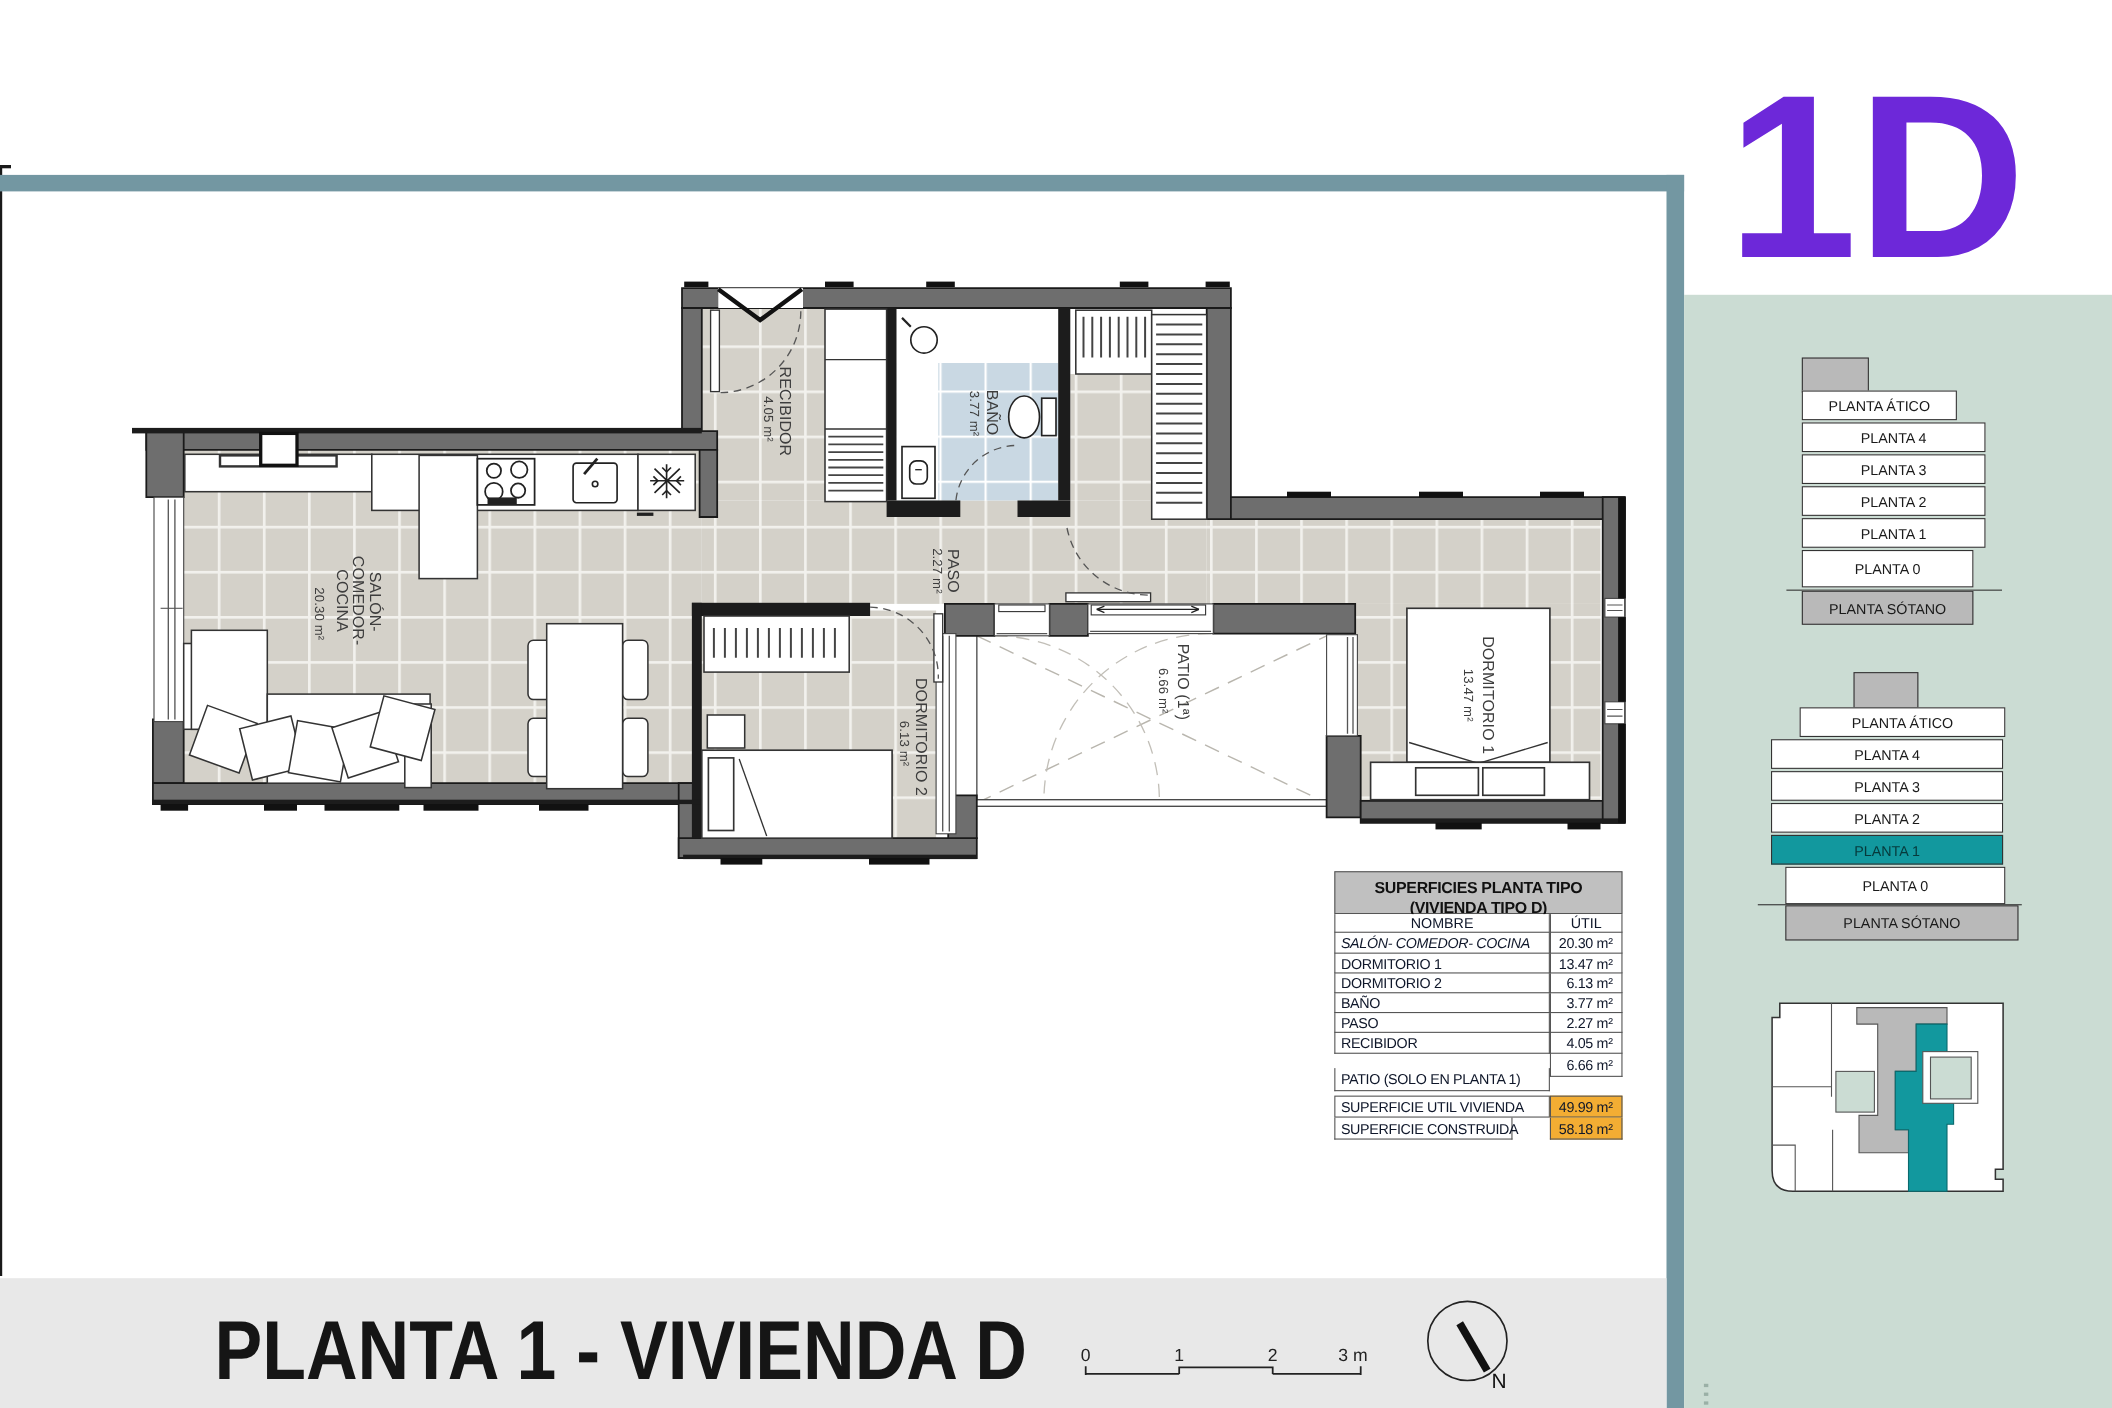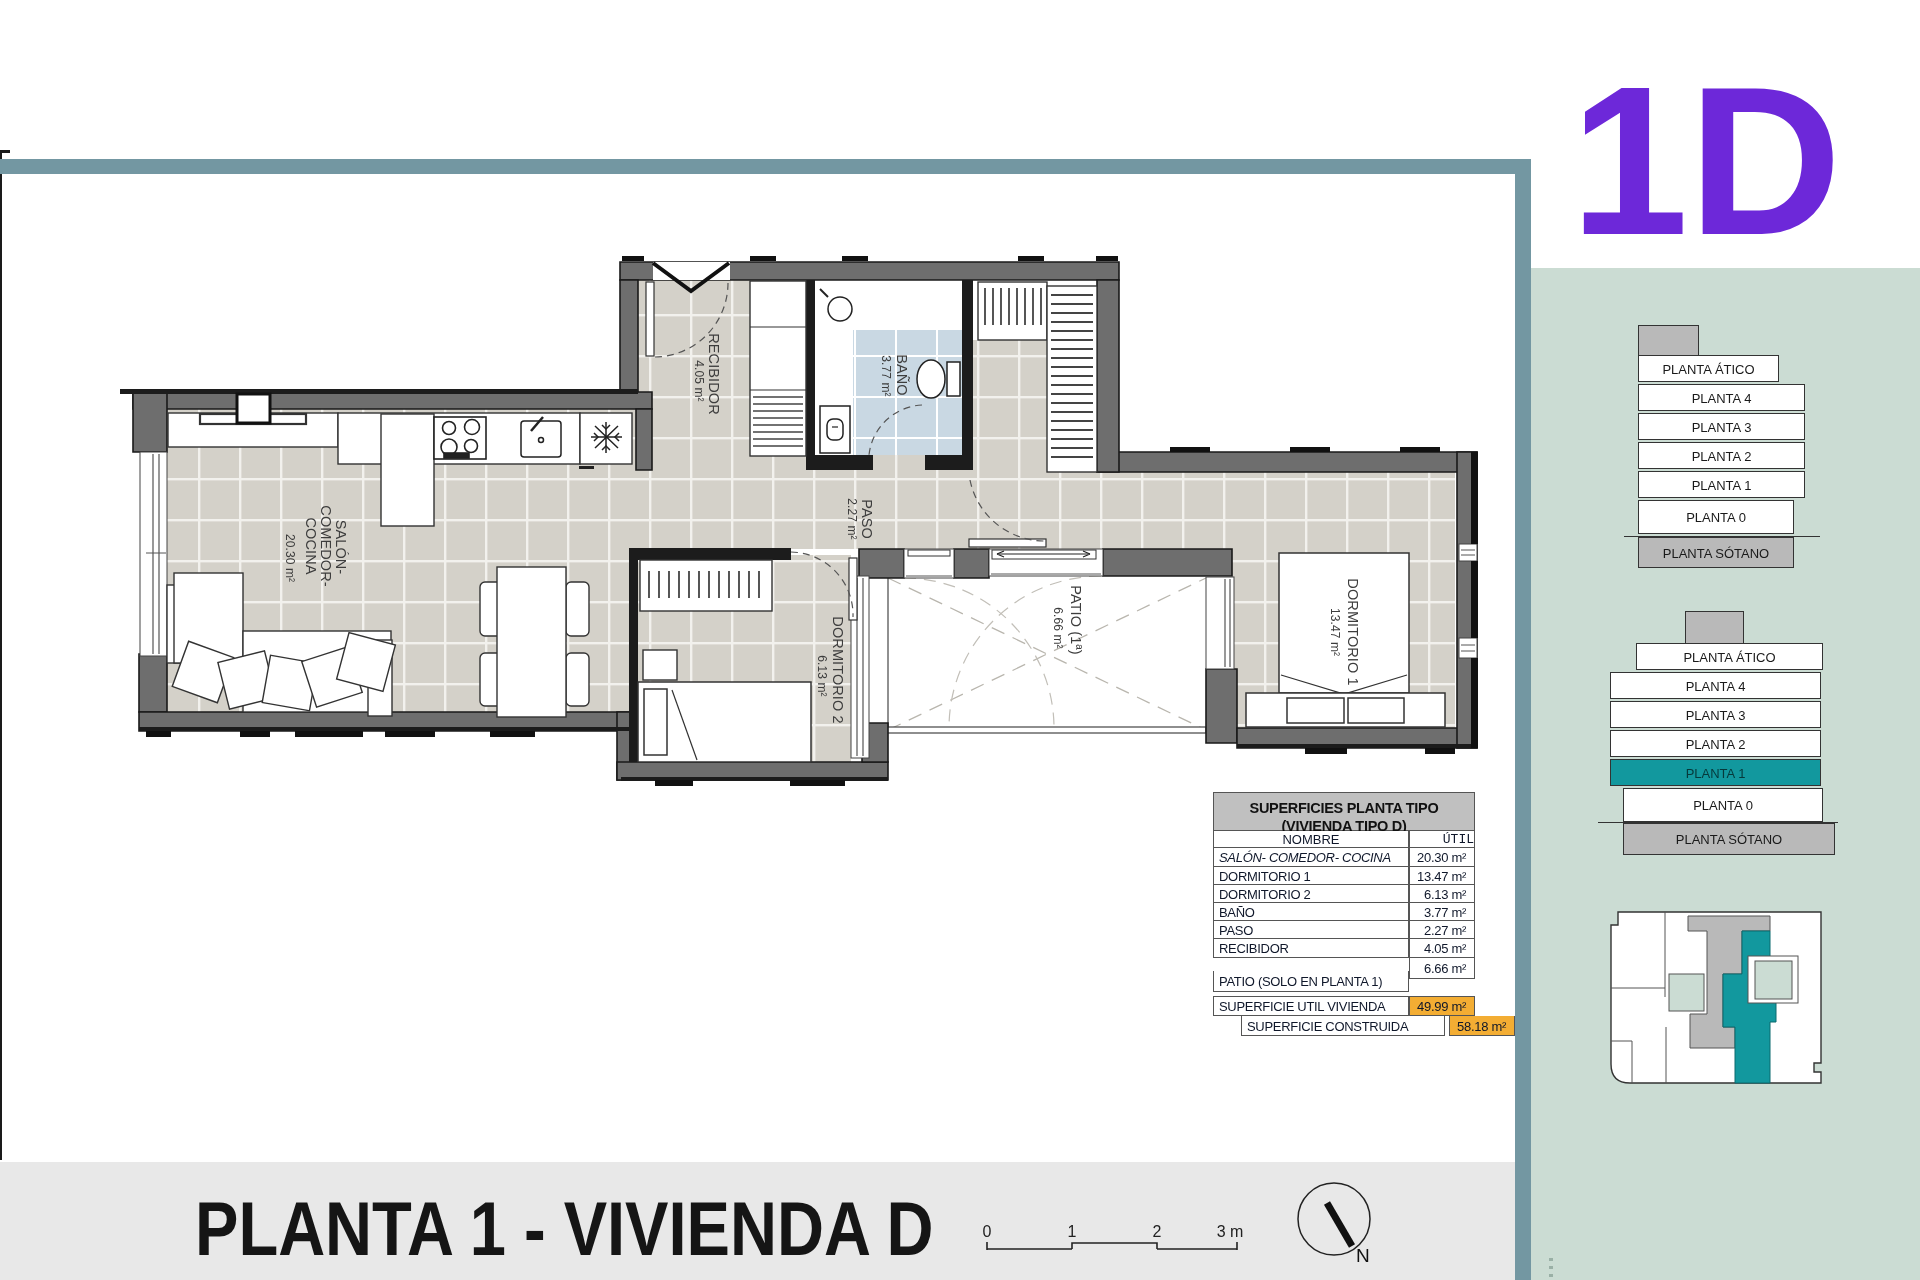--- a/index.html
+++ b/index.html
@@ -69,21 +69,21 @@
 </div>
 
 <div class="abs" style="left:0;top:0;width:0;height:0;">
 
   <div class="abs" style="left:1213px;top:792px;width:262px;height:39px;background:#c0c0c0;border:1px solid #555;box-sizing:border-box;font-size:14.5px;font-weight:bold;color:#111;text-align:center;line-height:18px;padding-top:6px;letter-spacing:-0.3px;">SUPERFICIES PLANTA TIPO<br>(VIVIENDA TIPO D)</div>
 
   <div class="tr" style="left:1213px;top:831px;width:196px;height:17px;background:#fff;">
       <span class="abs" style="left:0;width:100%;text-align:center;top:1px;">NOMBRE</span>
     </div>
   <div class="tr" style="left:1409px;top:831px;width:66px;height:17px;background:#fff;">
-      <span class="abs" style="left:0;width:100%;text-align:right;top:1px;font-family:Liberation Mono, monospace;">ÚTIL</span>
+      <span class="abs" style="left:0;width:100%;text-align:center;top:1px;">ÚTIL</span>
     </div>
 
   <div class="tr" style="left:1213px;top:848px;width:196px;height:19px;font-style:italic;">
       <span class="tl">SALÓN- COMEDOR- COCINA</span>
     </div>
   <div class="tr" style="left:1409px;top:848px;width:66px;height:19px;">
       <span class="tv">20.30 m²</span>
     </div>
 
   <div class="tr" style="left:1213px;top:867px;width:196px;height:18px;">
@@ -128,24 +128,24 @@
       <span class="tv">6.66 m²</span>
     </div>
 
   <div class="tr" style="left:1213px;top:996px;width:196px;height:20px;border-top:1px solid #555;">
       <span class="tl">SUPERFICIE UTIL VIVIENDA</span>
     </div>
   <div class="tr" style="left:1409px;top:996px;width:66px;height:20px;border-top:1px solid #555;background:#f3ad33;">
       <span class="tv">49.99 m²</span>
     </div>
 
-  <div class="tr" style="left:1241px;top:1016px;width:204px;height:20px;padding-left:40px;">
+  <div class="tr" style="left:1213px;top:1016px;width:162px;height:20px;padding-left:40px;">
       <span class="tl">SUPERFICIE CONSTRUIDA</span>
     </div>
-  <div class="tr" style="left:1409px;top:1016px;width:66px;height:20px;background:#f3ad33;margin-left:40px;">
+  <div class="tr" style="left:1409px;top:1016px;width:66px;height:20px;background:#f3ad33;">
       <span class="tv">58.18 m²</span>
     </div>
 </div>
 
 <svg class="abs" style="left:0;top:0;" width="1920" height="1280" viewBox="0 0 1920 1280">
 <defs>
   <pattern id="tile" width="41" height="41" patternUnits="userSpaceOnUse" patternTransform="translate(34,27)">
     <rect width="41" height="41" fill="#d4d1c9"></rect>
     <rect width="41" height="2.4" fill="#f2f1ed"></rect>
     <rect width="2.4" height="41" fill="#f2f1ed"></rect>

